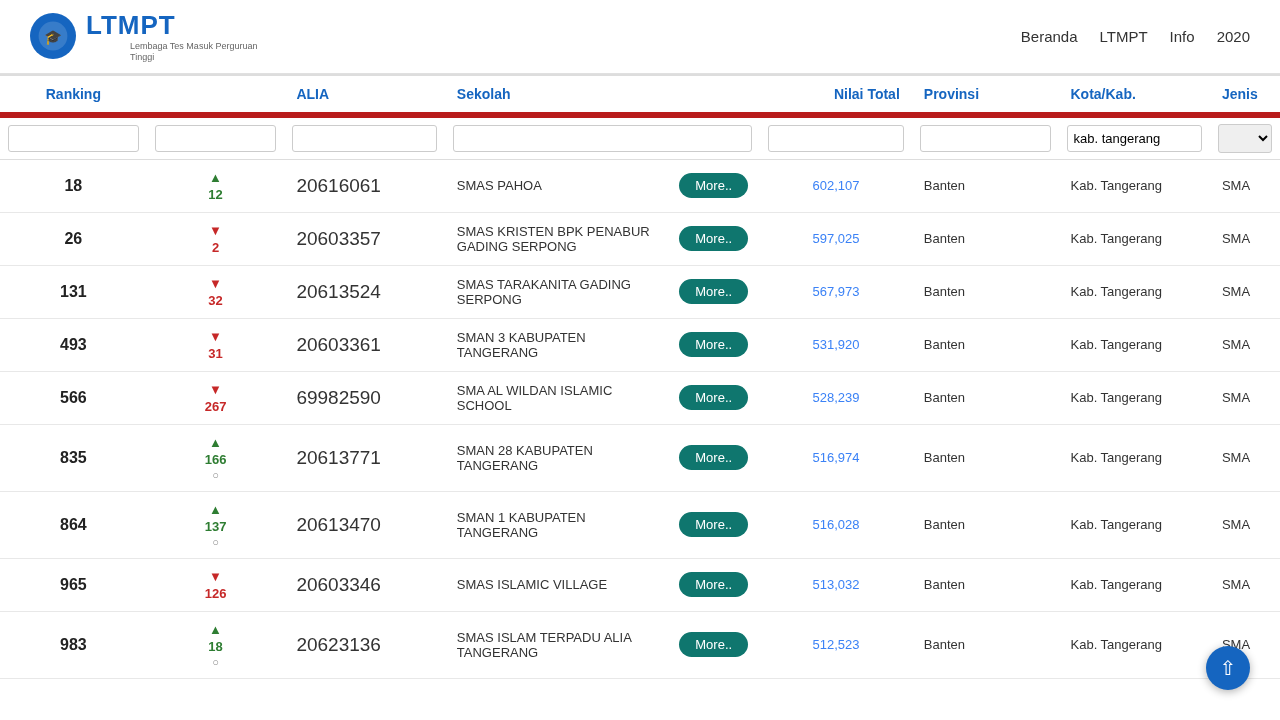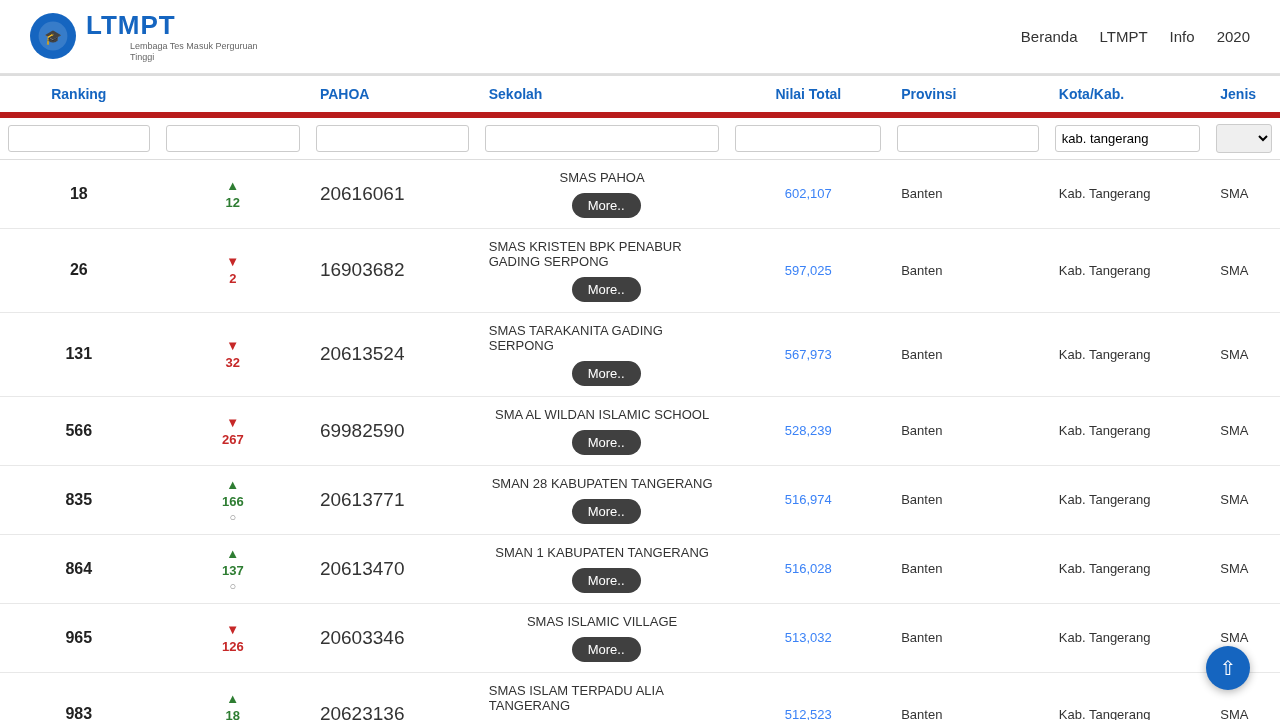--- a/index.html
+++ b/index.html
@@ -116,37 +116,36 @@
 
     td.npsn { color: #333; font-size: 19px; min-width: 90px; }
     td.sekolah { font-size: 13px; color: #333; }
     td.nilai { text-align: center; color: #3b82f6; font-size: 13px; white-space: nowrap; }
     td.provinsi { color: #333; font-size: 13px; }
     td.kota { color: #333; font-size: 13px; }
     td.jenis { color: #333; font-size: 13px; }
 
     .more-btn {
       display: inline-block;
-      background: #404040;
+      background: #0f766e;
       color: #fff;
       border: none;
       border-radius: 20px;
       padding: 5px 16px;
       font-size: 13px;
       cursor: pointer;
       white-space: nowrap;
       margin-left: 8px;
     }
 
     .sekolah-cell {
       display: flex;
       align-items: center;
       justify-content: space-between;
       gap: 8px;
-      flex-direction: column;
     }
     .sekolah-name { flex: 1; }
 
     
     .scroll-top {
       position: fixed;
       bottom: 30px;
       right: 30px;
       width: 44px;
       height: 44px;
@@ -194,23 +193,23 @@
     <a href="#">2020</a>
   </nav>
 </div>
 
 <div class="table-wrap">
   <table>
     <thead>
       <tr>
         <th style="text-align:center;">Ranking</th>
         <th style="min-width:60px;"></th>
-        <th>PAHOA</th>
+        <th>ALIA</th>
         <th>Sekolah</th>
-        <th style="text-align:center;">Nilai Total</th>
+        <th style="text-align:right;">Nilai Total</th>
         <th>Provinsi</th>
         <th>Kota/Kab.</th>
         <th>Jenis</th>
       </tr>
       <tr class="filter-row">
         <td><input type="text" style=""></td>
         <td><input type="text" style=""></td>
         <td><input type="text" style=""></td>
         <td><input type="text" style=""></td>
         <td><input type="text" style=""></td>
@@ -249,21 +248,21 @@
           <td class="jenis">SMA</td>
         </tr>
         <tr>
           <td class="ranking">26</td>
           <td class="change-col">
             <div class="change-down">
               <span class="arrow">▼</span>
               <span class="change-num">2</span>
             </div>
           </td>
-          <td class="npsn">16903682</td>
+          <td class="npsn">20603357</td>
           <td class="sekolah">
             <div class="sekolah-cell">
               <span class="sekolah-name">SMAS KRISTEN BPK PENABUR GADING SERPONG</span>
               <button class="more-btn">More..</button>
             </div>
           </td>
           <td class="nilai">597,025</td>
           <td class="provinsi">Banten</td>
           <td class="kota">Kab. Tangerang</td>
           <td class="jenis">SMA</td>
@@ -277,20 +276,40 @@
             </div>
           </td>
           <td class="npsn">20613524</td>
           <td class="sekolah">
             <div class="sekolah-cell">
               <span class="sekolah-name">SMAS TARAKANITA GADING SERPONG</span>
               <button class="more-btn">More..</button>
             </div>
           </td>
           <td class="nilai">567,973</td>
+          <td class="provinsi">Banten</td>
+          <td class="kota">Kab. Tangerang</td>
+          <td class="jenis">SMA</td>
+        </tr>
+        <tr>
+          <td class="ranking">493</td>
+          <td class="change-col">
+            <div class="change-down">
+              <span class="arrow">▼</span>
+              <span class="change-num">31</span>
+            </div>
+          </td>
+          <td class="npsn">20603361</td>
+          <td class="sekolah">
+            <div class="sekolah-cell">
+              <span class="sekolah-name">SMAN 3 KABUPATEN TANGERANG</span>
+              <button class="more-btn">More..</button>
+            </div>
+          </td>
+          <td class="nilai">531,920</td>
           <td class="provinsi">Banten</td>
           <td class="kota">Kab. Tangerang</td>
           <td class="jenis">SMA</td>
         </tr>
         <tr>
           <td class="ranking">566</td>
           <td class="change-col">
             <div class="change-down">
               <span class="arrow">▼</span>
               <span class="change-num">267</span>

